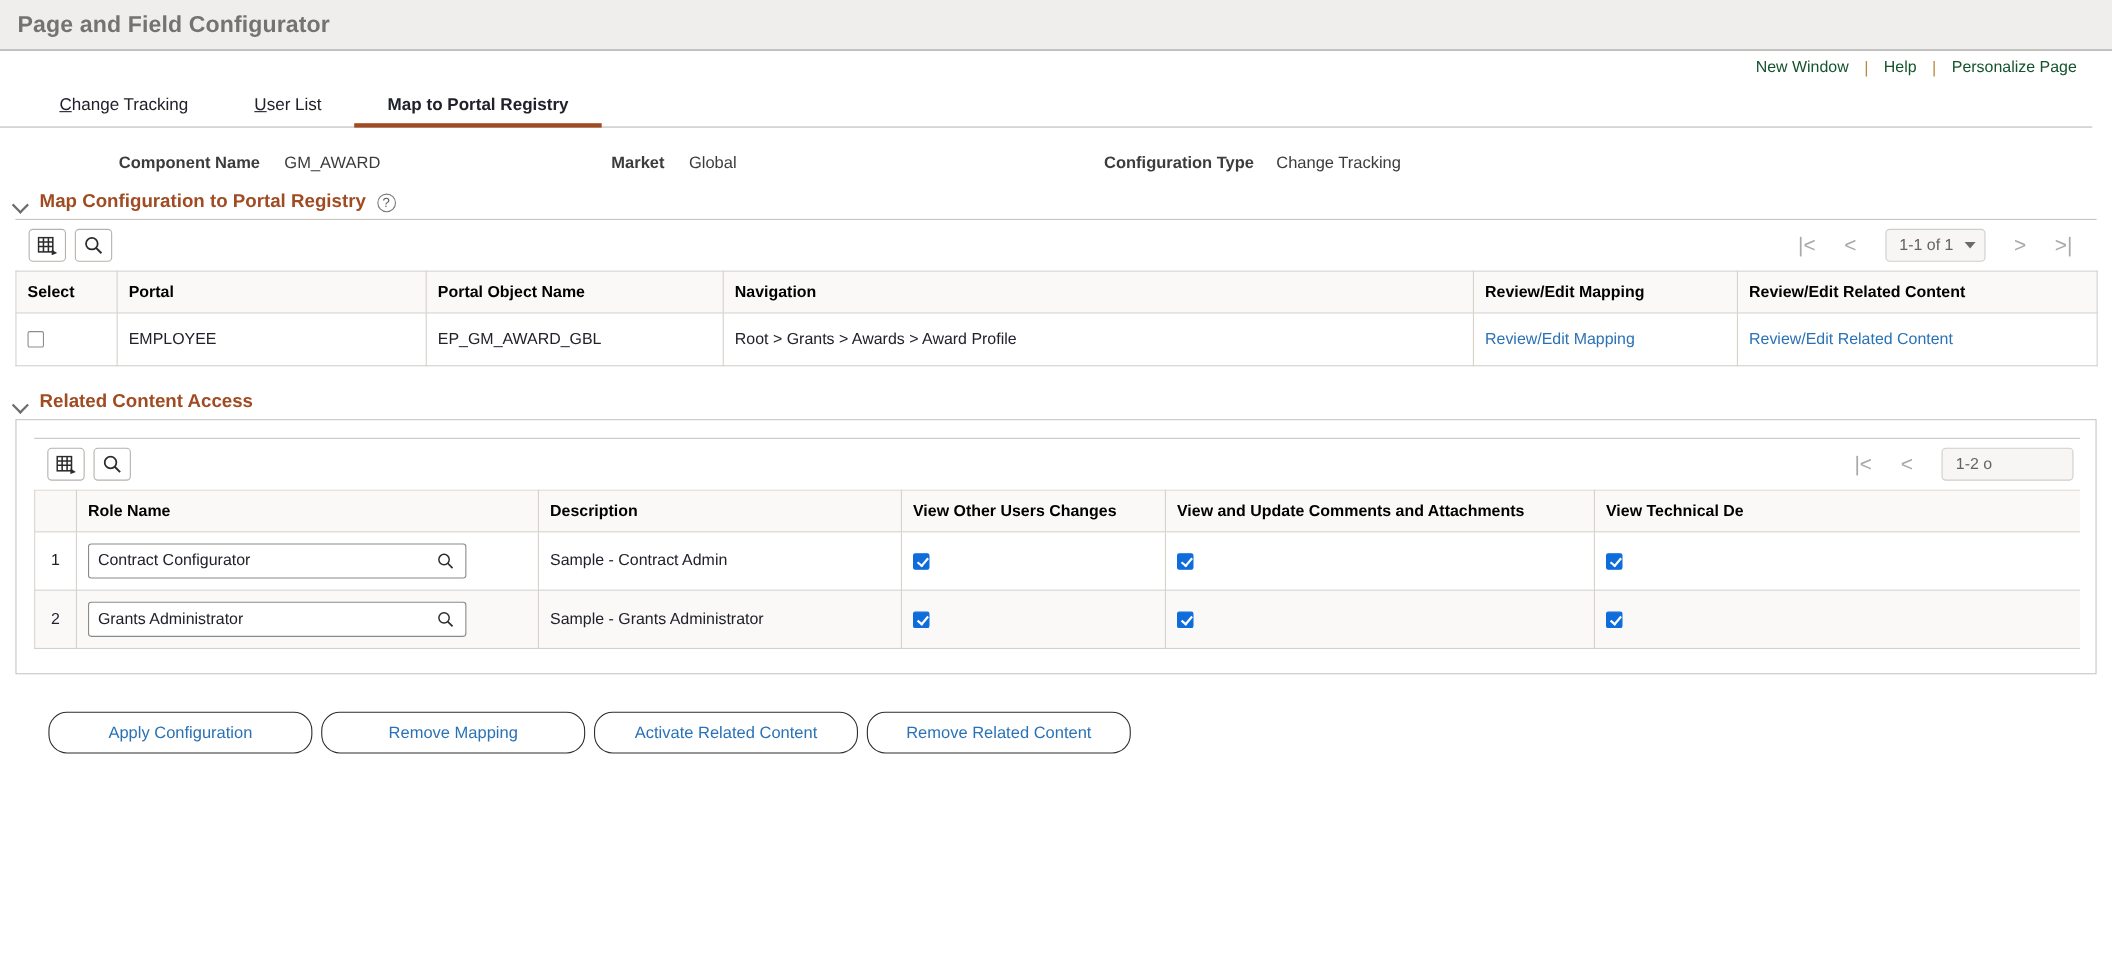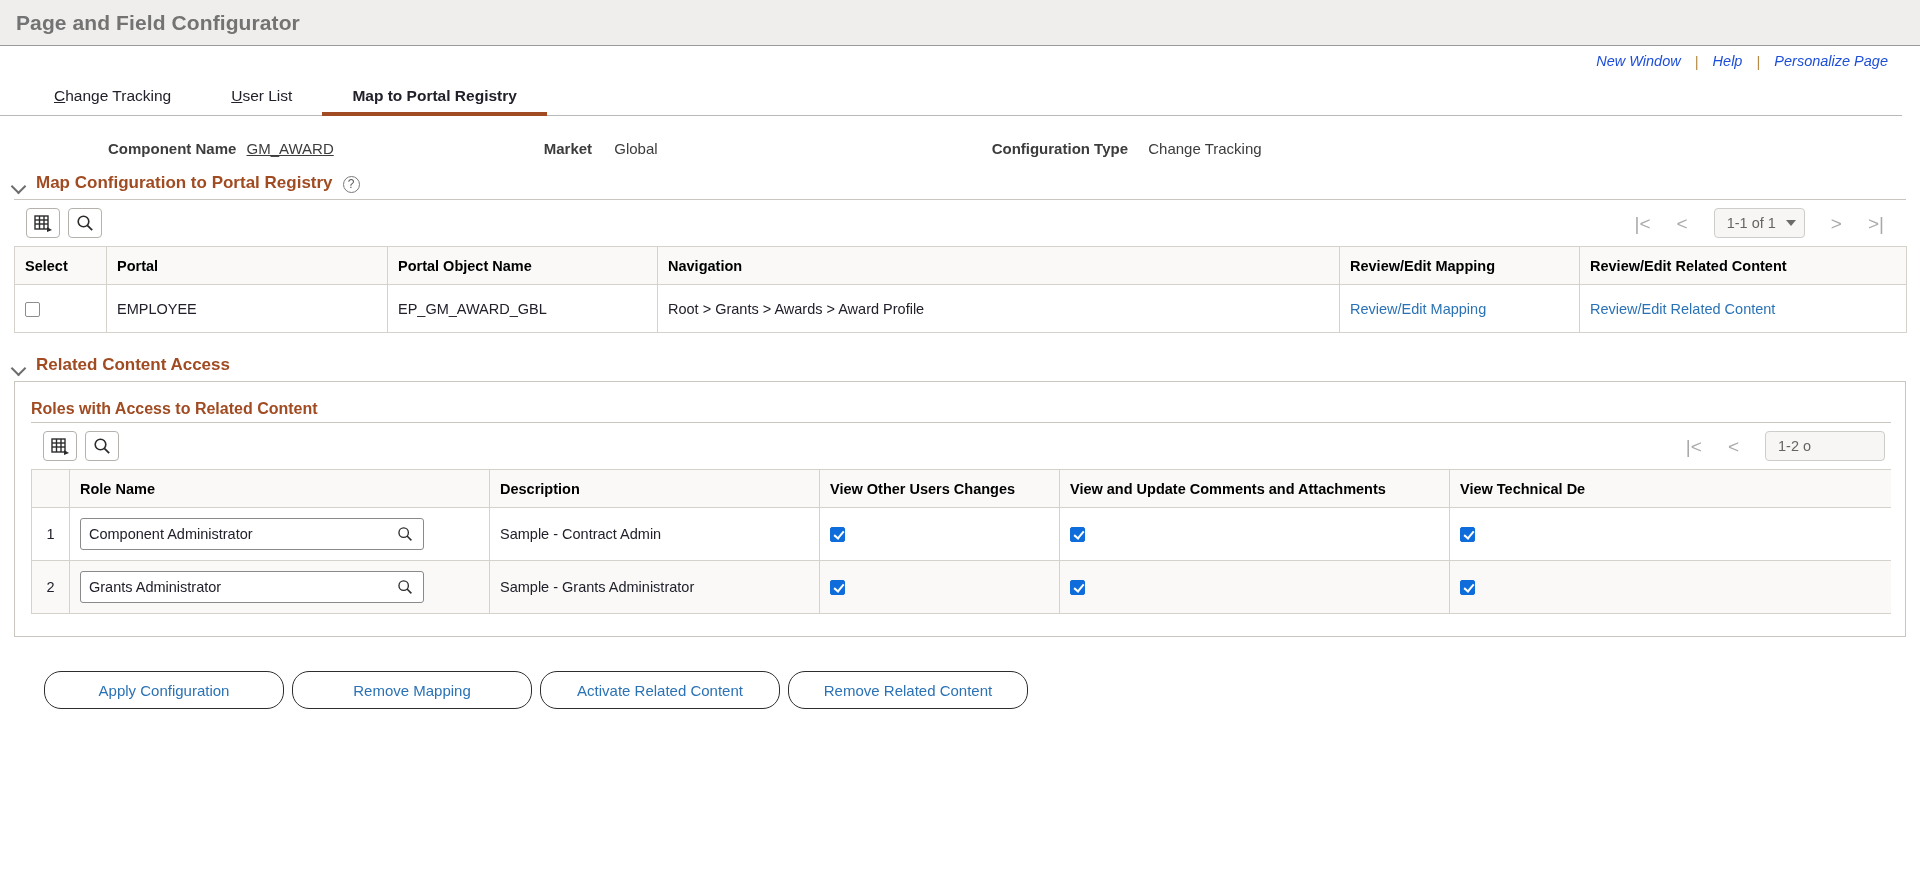--- a/index.html
+++ b/index.html
@@ -32,26 +32,25 @@
   .util-row {
     height: 30px;
     display: flex;
     justify-content: flex-end;
     align-items: center;
     padding-right: 18px;
     gap: 0px;
     font-size: 14.5px;
   }
   .util-link {
-    color: #1d4ed8;
+    color: #14532d;
     text-decoration: none;
     padding: 0 14px;
     cursor: pointer;
     white-space: nowrap;
-    font-style: italic;
   }
   .util-sep { color: #b78b47; font-size: 15px; }
 
   
   .tabs {
     display: flex;
     align-items: flex-end;
     padding-left: 24px;
     border-bottom: 1px solid #b9b9b9;
     height: 40px;
@@ -83,21 +82,21 @@
     align-items: center;
     padding: 24px 0 10px 0;
     font-size: 15px;
   }
   .sum-label {
     font-weight: bold;
     color: #3c3c3c;
   }
   .sum-value { color: #3c3c3c; }
   .sum-g1 { margin-left: 108px; }
-  .sum-g1 .sum-value { margin-left: 6px; text-decoration: underline; }
+  .sum-g1 .sum-value { margin-left: 18px; }
   .sum-g2 { margin-left: 210px; }
   .sum-g2 .sum-value { margin-left: 18px; }
   .sum-g3 { margin-left: 334px; }
   .sum-g3 .sum-value { margin-left: 16px; }
 
   
   .group-head {
     display: flex;
     align-items: flex-end;
     gap: 10px;
@@ -425,21 +424,20 @@
     </tbody>
   </table>
 </div>
 
 <div class="group-head" style="margin-top:16px">
   <span class="chev"></span>
   <span>Related Content Access</span>
 </div>
 
 <div class="rca-panel">
-  <div class="rca-subhead">Roles with Access to Related Content</div>
 
   <div class="inner-grid-wrap">
     <div class="grid-toolbar">
       <div class="tool-left">
         <div class="tool-btn">
           <svg width="19" height="17" viewBox="0 0 19 17">
             <rect x="1" y="1" width="13" height="13" fill="none" stroke="#2b2b2b" stroke-width="1.4"></rect>
             <line x1="1" y1="5" x2="14" y2="5" stroke="#2b2b2b" stroke-width="1.4"></line>
             <line x1="1" y1="9" x2="14" y2="9" stroke="#2b2b2b" stroke-width="1.4"></line>
             <line x1="5.5" y1="1" x2="5.5" y2="14" stroke="#2b2b2b" stroke-width="1.4"></line>
@@ -481,21 +479,21 @@
             <th>View Other Users Changes</th>
             <th>View and Update Comments and Attachments</th>
             <th>View Technical De</th>
           </tr>
         </thead>
         <tbody>
           <tr>
             <td class="row-num">1</td>
             <td>
               <div class="lookup-field">
-                <span class="val">Component Administrator</span>
+                <span class="val">Contract Configurator</span>
                 <span class="lookup-btn">
                   <svg width="16" height="16" viewBox="0 0 18 18">
                     <circle cx="7.5" cy="7.5" r="5.3" fill="none" stroke="#2b2b2b" stroke-width="1.5"></circle>
                     <line x1="11.3" y1="11.3" x2="16.2" y2="16.2" stroke="#2b2b2b" stroke-width="1.7"></line>
                   </svg>
                 </span>
               </div>
             </td>
             <td>Sample - Contract Admin</td>
             <td>

